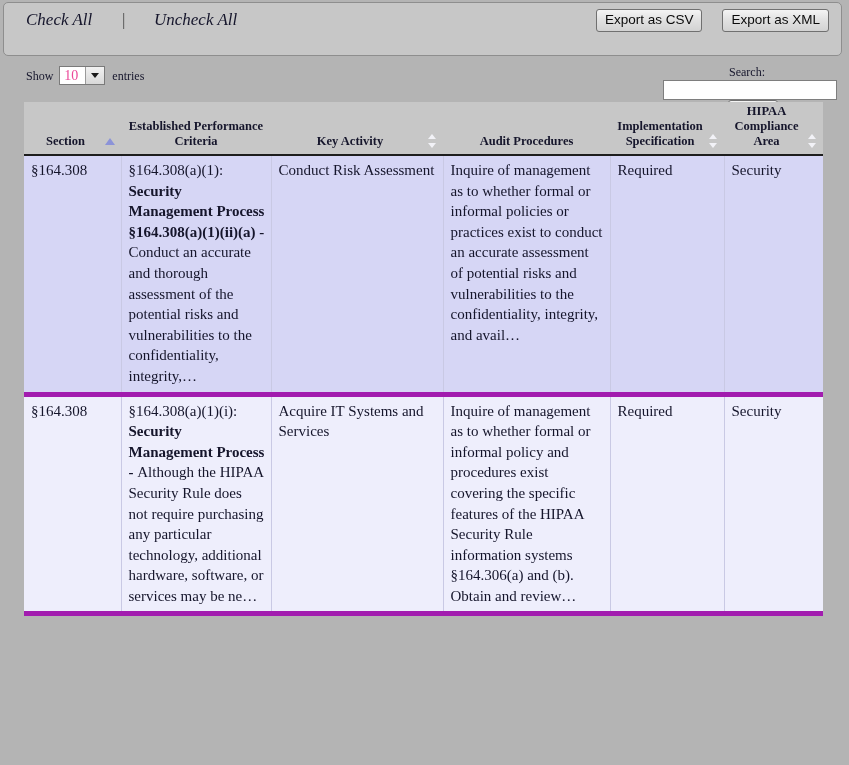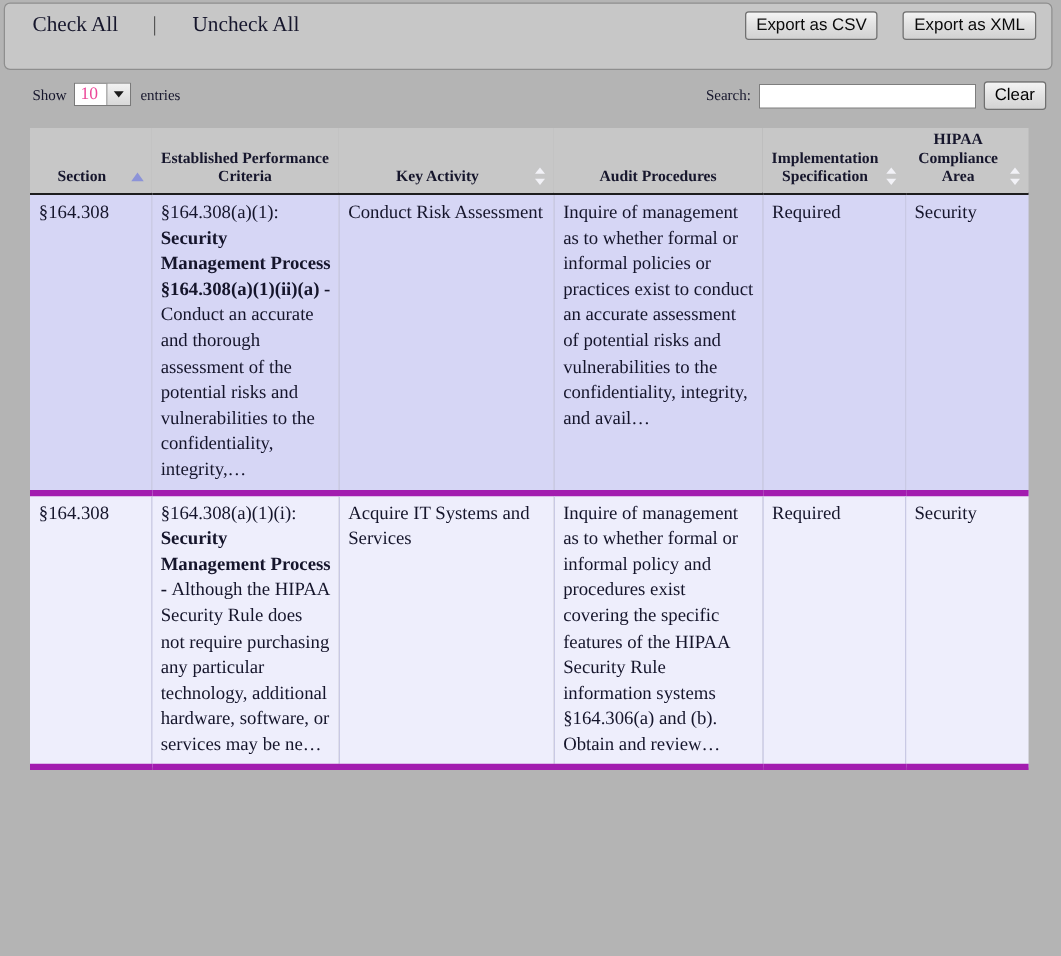--- a/index.html
+++ b/index.html
@@ -34,20 +34,21 @@
     height: 29px;
   }
   .check-all-link, .uncheck-all-link {
     position: absolute;
     top: 7px;
     font-size: 17px;
     line-height: 20px;
     color: #16162c;
     cursor: pointer;
     white-space: nowrap;
+    font-style: italic;
   }
   .check-all-link { left: 22px; }
   .pipe-sep {
     position: absolute;
     left: 118px;
     top: 7px;
     font-size: 17px;
     line-height: 20px;
     color: #4a4a4a;
   }
@@ -166,20 +167,21 @@
     border-top: 5px solid #1a1a1a;
   }
   .show-entries .suffix { margin-left: 7px; }
 
   .search-wrap {
     position: absolute;
     right: 12px;
     top: 3px;
     display: flex;
     align-items: center;
+    flex-direction: column;
   }
   .search-label {
     font-size: 12px;
     margin-right: 6px;
     color: #16162c;
   }
   .search-input {
     width: 174px;
     height: 20px;
     border: 1px solid #7e7e7e;

